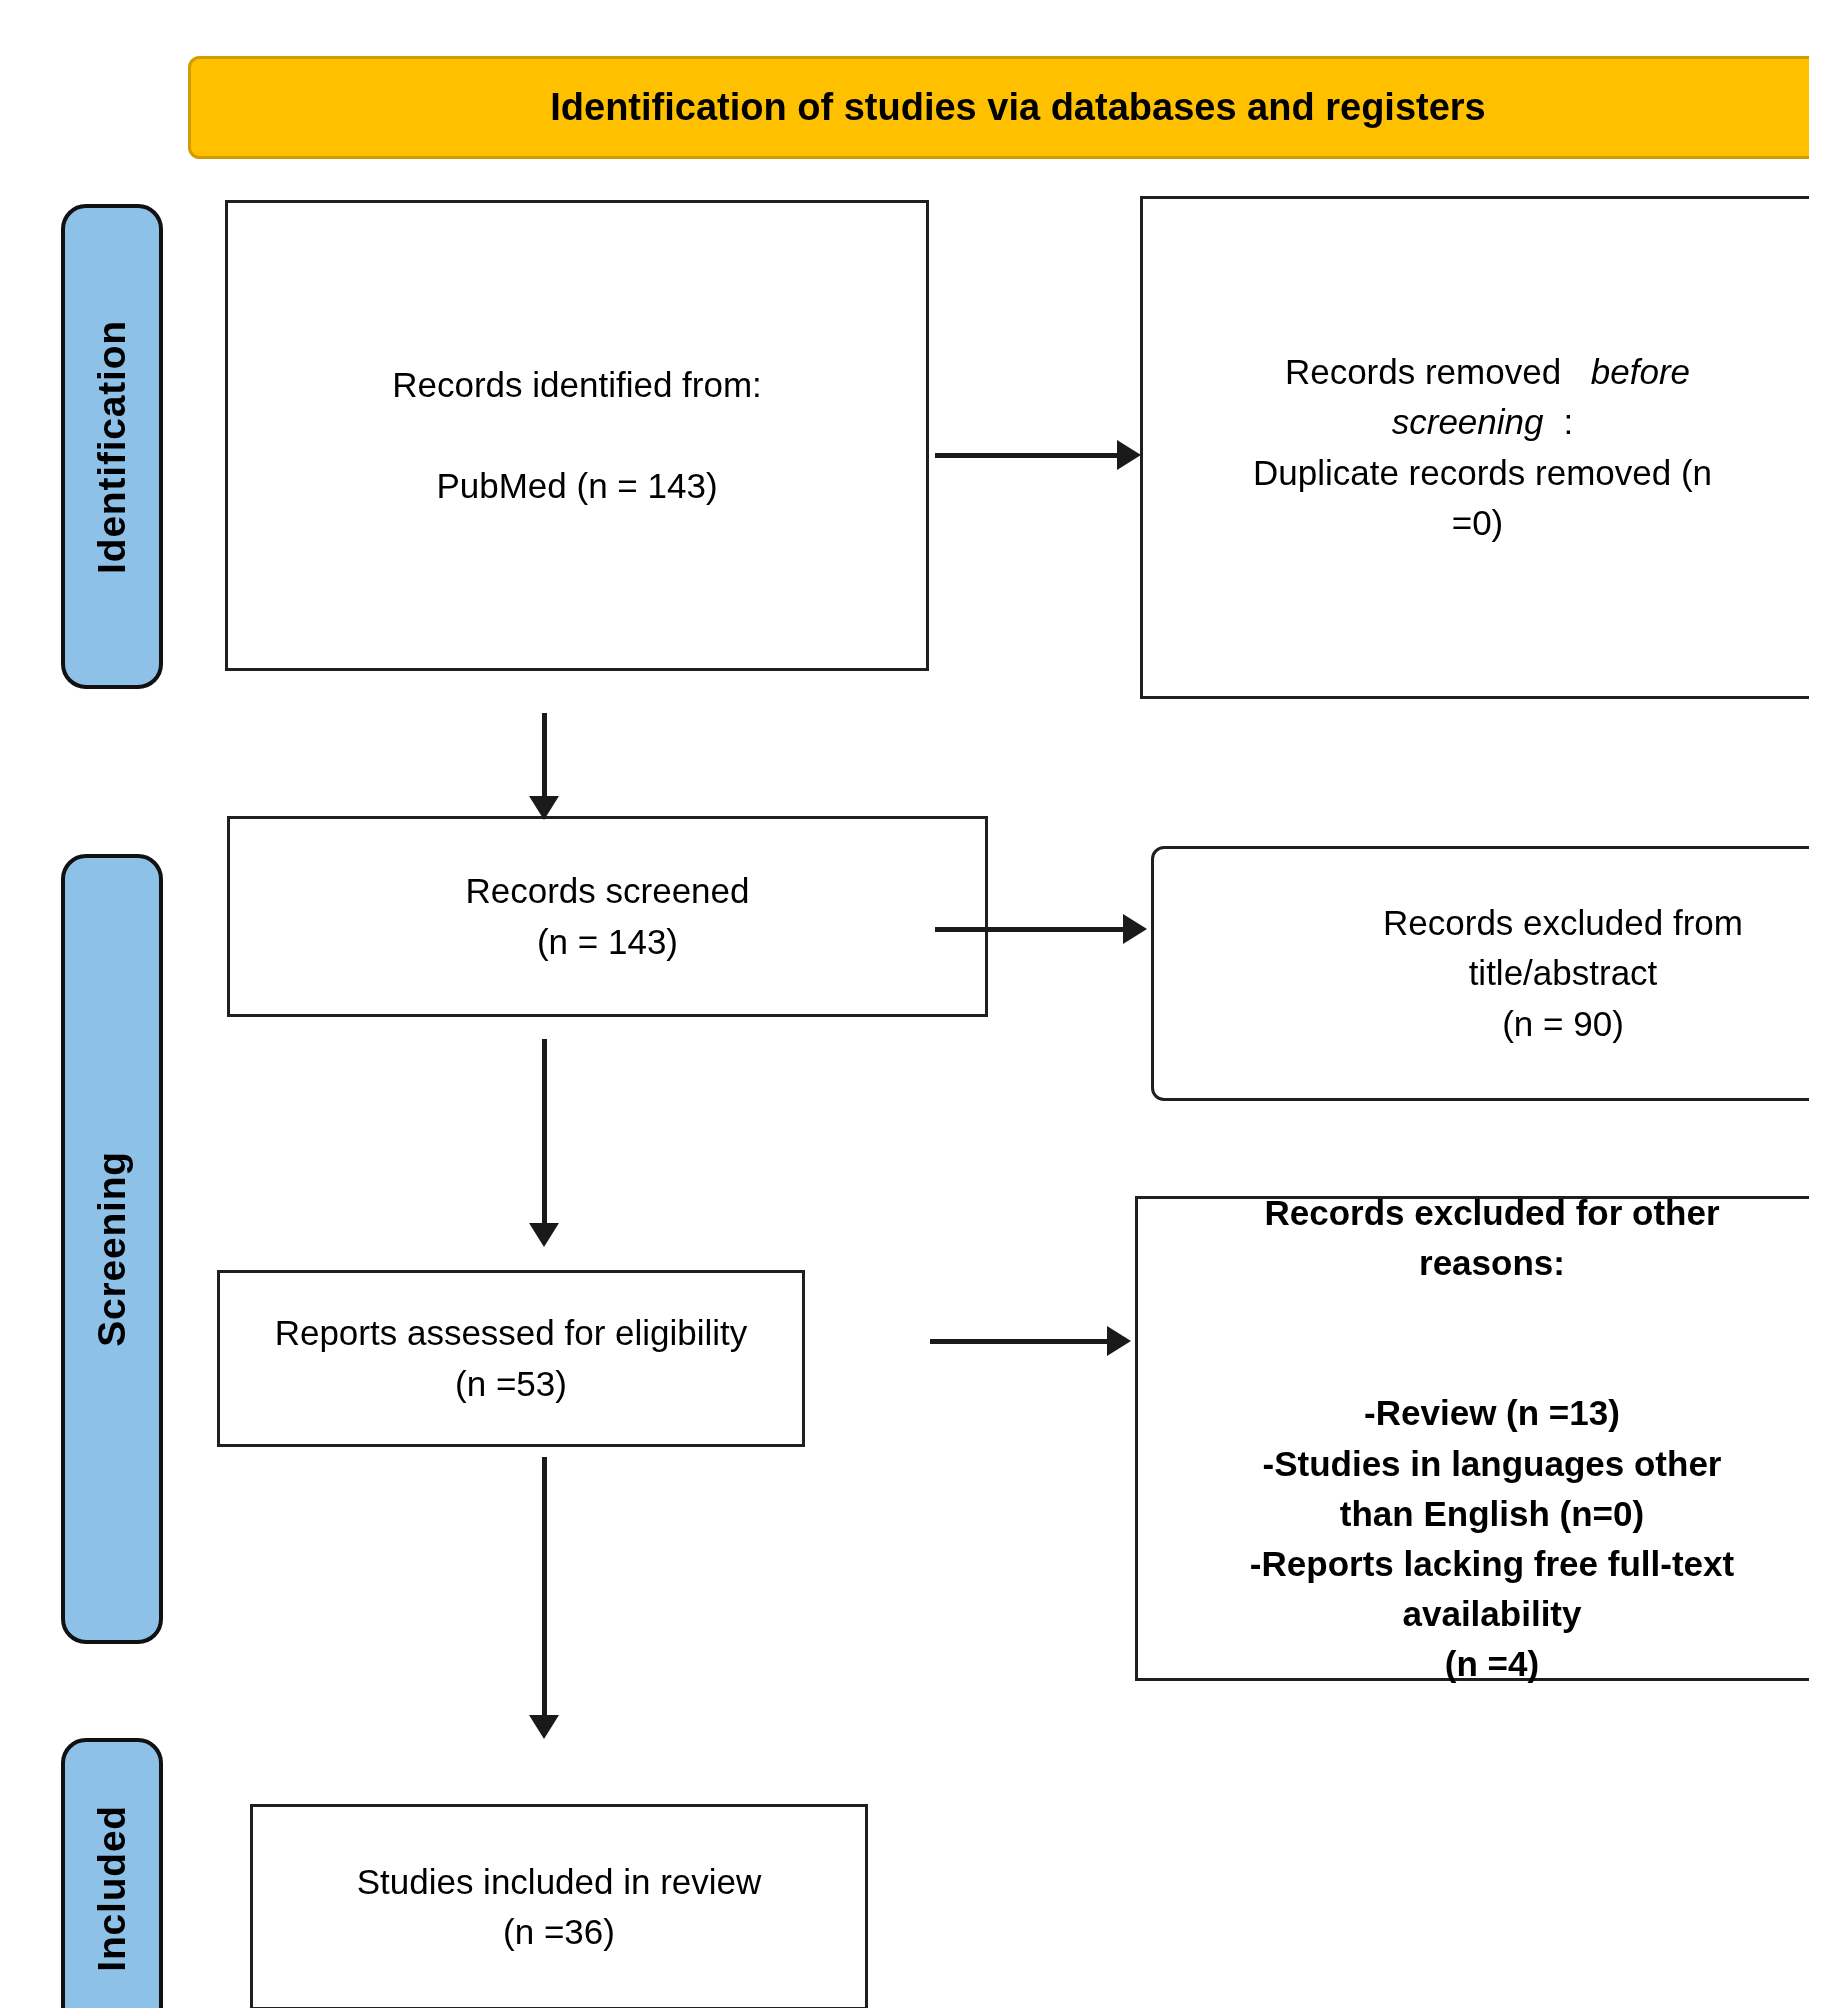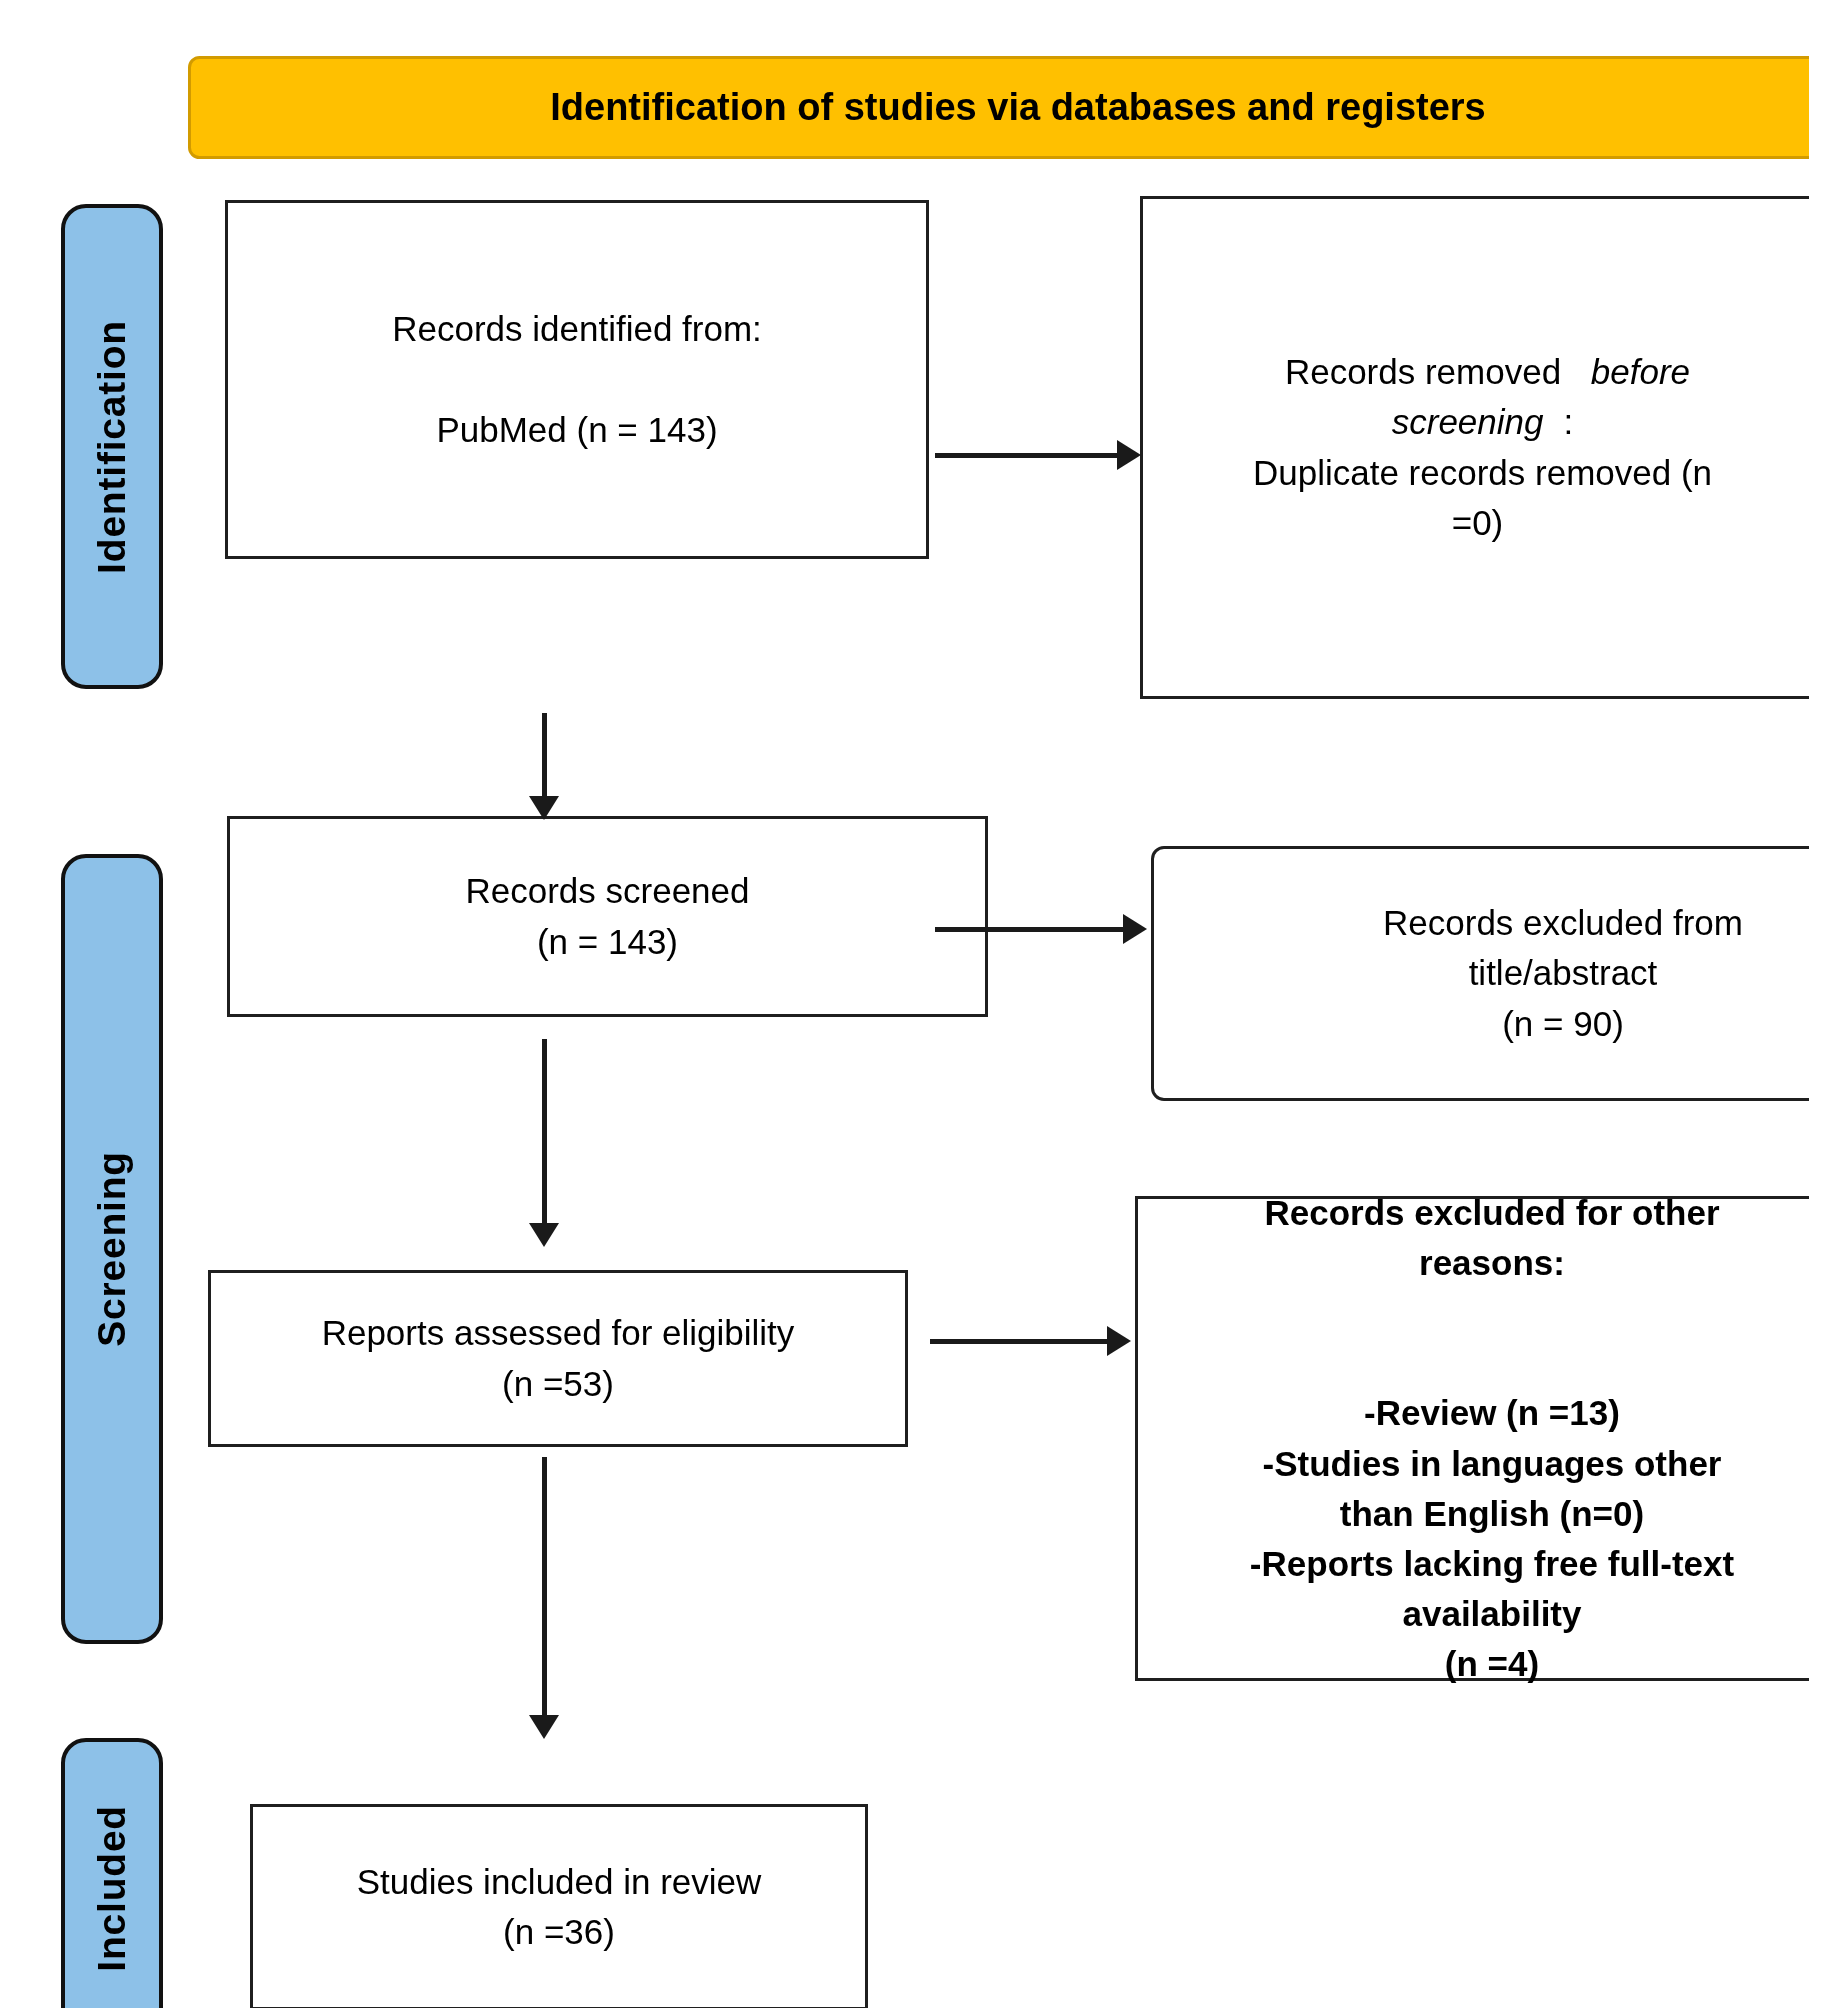--- a/index.html
+++ b/index.html
@@ -61,25 +61,25 @@
     background:#ffffff;
     border:3.3px solid var(--box-border);
     display:flex; align-items:center; justify-content:center;
     text-align:center;
     font-size:35px;
     line-height:1.43;
     white-space:pre-line;
     padding:8.2px 11.5px;
   }
   .fbox .italic{ font-style:italic; }
-  .box-records-identified { left:185px;  top:160px;  width:704px; height:359px; }
+  .box-records-identified { left:185px;  top:160px;  width:704px; height:471px; }
   .box-records-removed    { left:1100px; top:156px;  width:685px; height:503px; }
   .box-records-screened   { left:187px;  top:776px;  width:761px; height:201px; }
   .box-excluded-title     { left:1111px; top:806px;  width:824px; height:255px;border-radius:13px; }
-  .box-reports-assessed   { left:168px;  top:1230px; width:700px; height:177px; }
+  .box-reports-assessed   { left:177px;  top:1230px; width:588px; height:177px; }
   .box-excluded-other     { left:1095px; top:1156px; width:714px; height:485px;font-weight:bold; }
   .box-studies-included   { left:210px;  top:1764px; width:618px; height:206px; }
   
   .arrow-h{
     position:absolute;
     height:5px;
     background:var(--arrow-color);
   }
   .arrow-h::after{
     content:"";

